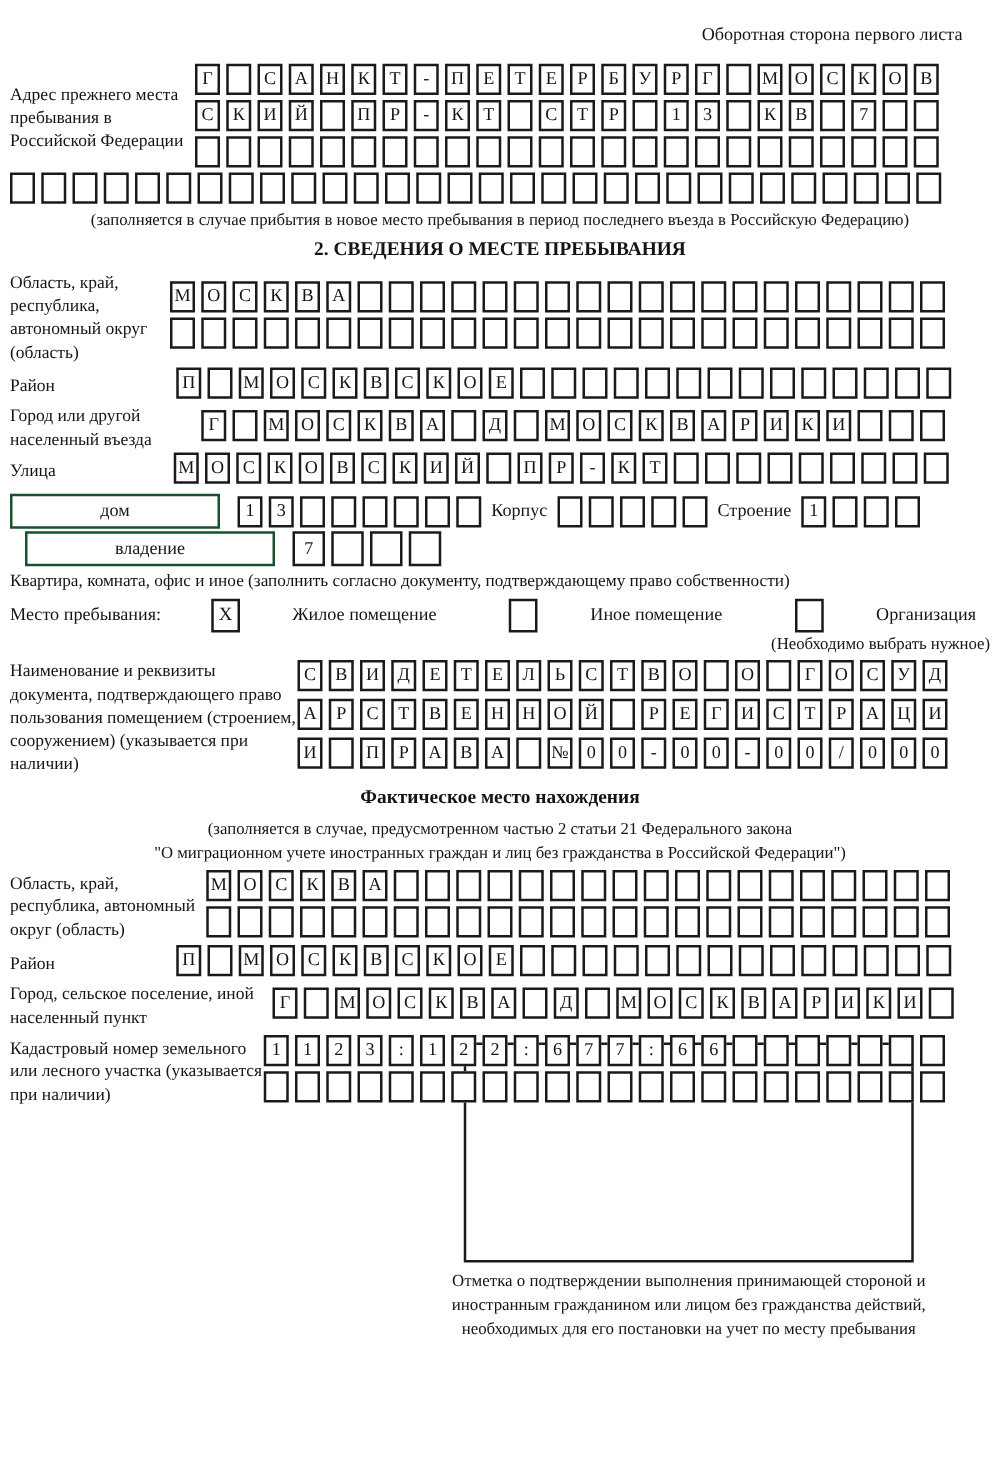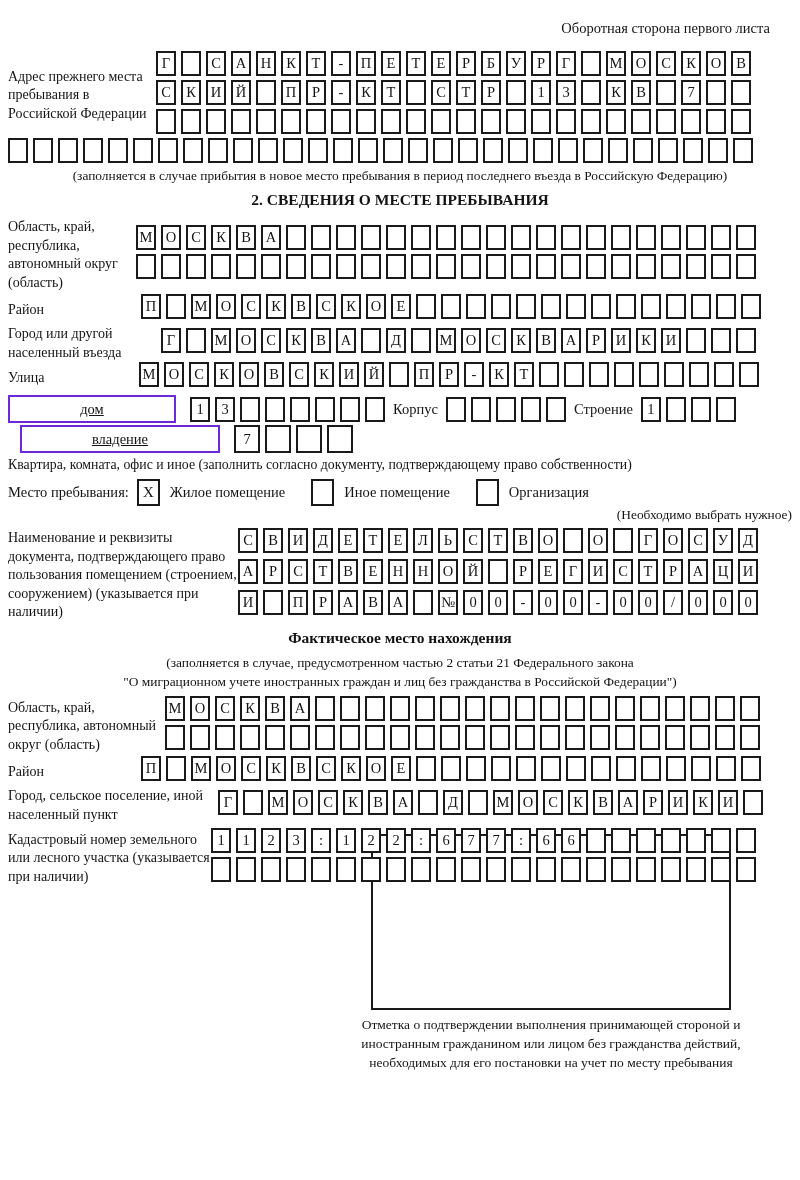--- a/index.html
+++ b/index.html
@@ -24,29 +24,29 @@
     font-size:14.5px; background:#fff;
   }
   .cellrow.lg .cell { width:26px; height:28px; }
   .docgrid .cellrow { margin-bottom:6px; }
 
   .note { text-align:center; font-size:13.4px; margin:2px 0 2px; line-height:1.3; }
   .h-center { text-align:center; font-weight:bold; font-size:15.5px; margin:7px 0 7px; }
 
   .house-row { display:flex; align-items:center; margin-top:4px; }
   .bigbox {
-    border:2px solid #6d28d9; height:28px; display:flex; align-items:center;
-    justify-content:center; font-size:14.5px; flex-shrink:0; background:#fff;text-decoration:underline;
+    border:2px solid #14532d; height:28px; display:flex; align-items:center;
+    justify-content:center; font-size:14.5px; flex-shrink:0; background:#fff;
   }
   .house-box { width:168px; margin-right:14px; }
   .apt-box { width:200px; margin-left:12px; margin-right:14px; }
   .inline-label { font-size:14.5px; margin:0 8px; white-space:nowrap; }
   .caption { font-size:13.8px; margin:3px 0 3px; }
 
-  .stay-row { display:flex; align-items:center; margin-top:6px; }
+  .stay-row { display:flex; align-items:center; margin-top:6px;gap:32px; }
   .checkbox {
     flex-shrink:0; width:23px; height:27px; border:2px solid #1a1a1a;
     display:flex; align-items:center; justify-content:center; font-size:15px; background:#fff;
   }
   .stay-label { font-size:14.5px; margin-right:8px; }
   .opt-label { font-size:14.5px; margin:0 26px 0 10px; }
   .opt-label.last { margin-right:0; }
   .select-note { text-align:right; padding-left:225px; font-size:13.4px; margin:1px 0 4px; }
 
   .apt-row { display:flex; align-items:center; margin-top:2px; }

